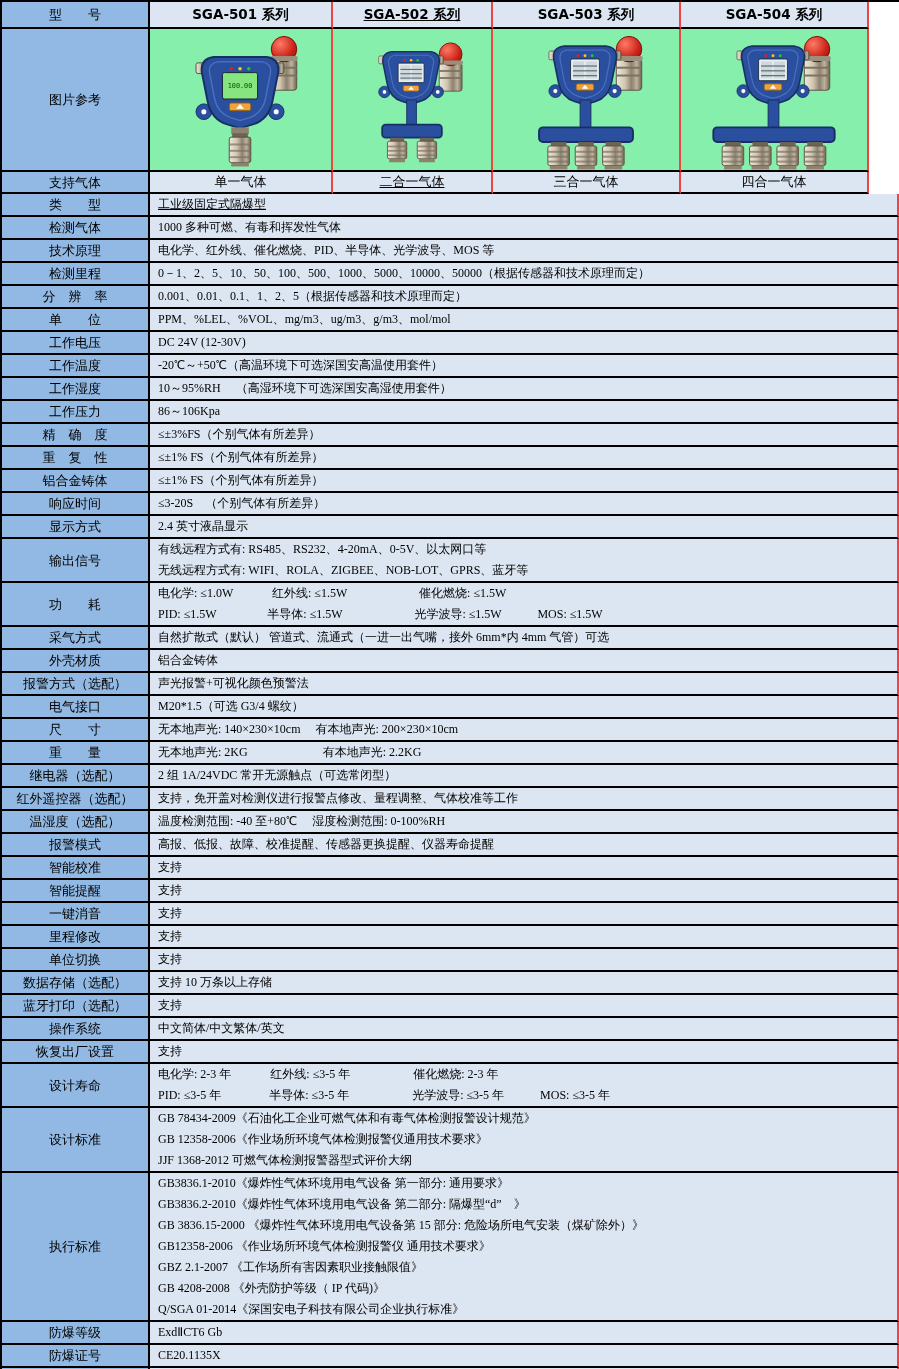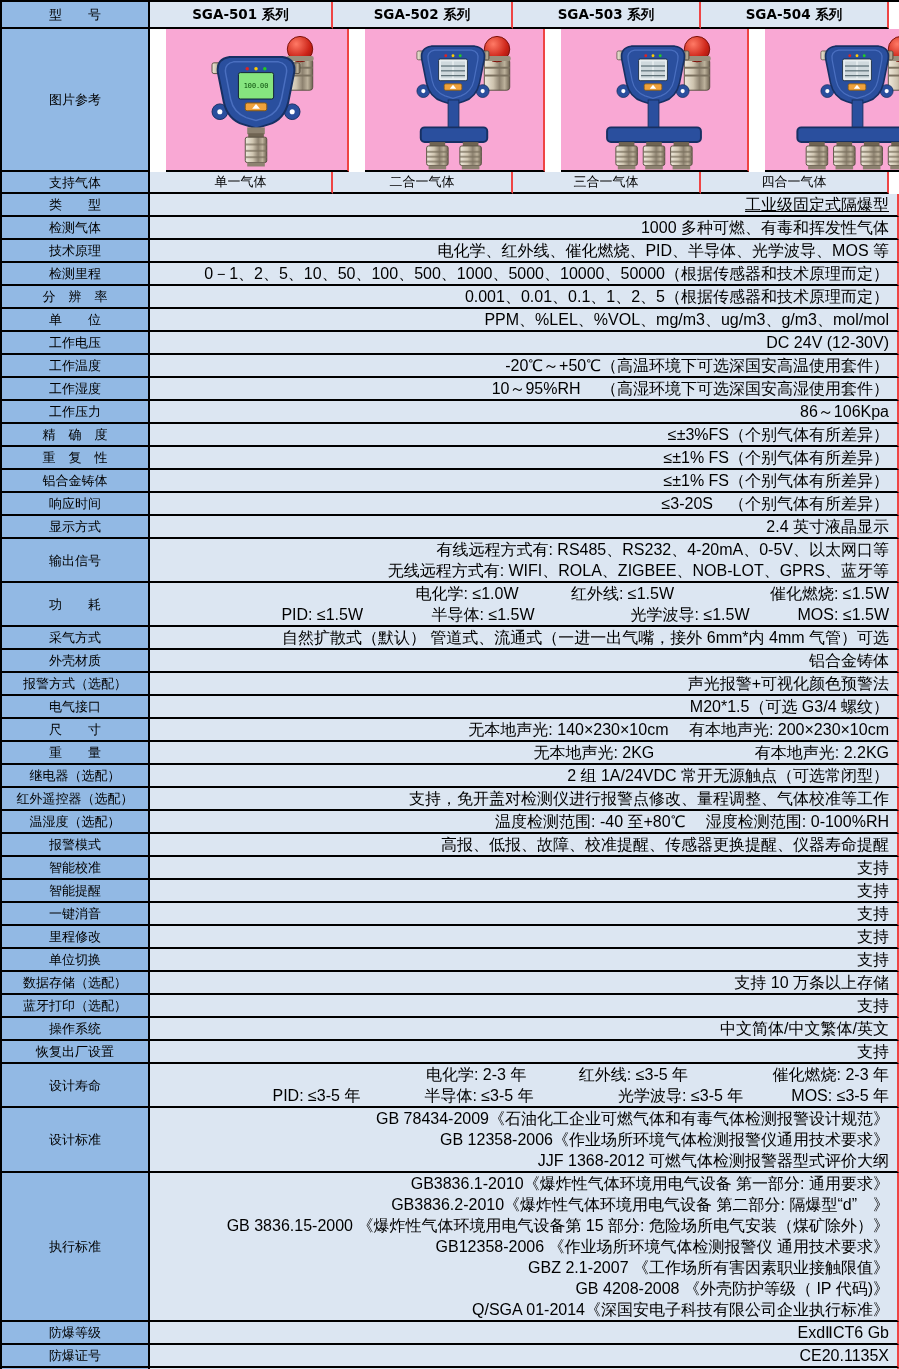--- a/index.html
+++ b/index.html
@@ -5,32 +5,32 @@
   *{box-sizing:border-box;margin:0;padding:0;}
   html,body{background:#ffffff;}
   body{width:899px;font-family:"DejaVu Sans","Liberation Sans",sans-serif;color:#000;}
   .spec-table{width:899px;border-top:2px solid #000;border-left:2px solid #000;}
   .trow{display:flex;width:100%;min-height:21px;}
   .lcell{width:148px;background:#92b9e4;border-right:2px solid #000;border-bottom:2px solid #000;
          display:flex;align-items:center;justify-content:center;text-align:center;
          font-weight:normal;font-size:13px;line-height:15px;padding:1px 3px;flex-shrink:0;}
   .vcell{border-right:2px solid #ef4444;border-bottom:2px solid #000;background:#dce6f2;}
   .vtext{flex:1;display:flex;flex-direction:column;justify-content:center;padding:0 8px;
-         font-family:Liberation Sans, sans-serif;font-size:16px;align-items:flex-end;}
+         font-family:Liberation Serif, serif;font-size:12px;}
   .vline{line-height:21px;white-space:pre-wrap;}
   .u .vline{text-decoration:underline;}
   .hrow{height:27px;}
   .mcell{display:flex;align-items:center;justify-content:center;font-weight:bold;font-size:13.5px;
          font-family:"DejaVu Sans","Liberation Sans",sans-serif;flex-shrink:0;}
   .grow{height:22px;}
   .gcell{display:flex;align-items:center;justify-content:center;font-size:13px;flex-shrink:0;
          font-family:"DejaVu Serif","Liberation Serif",serif;text-align:center;}
   .irow{height:143px;}
-  .icell{background:#f9a8d4;display:flex;align-items:center;justify-content:center;flex-shrink:0;overflow:hidden;margin-left:16px;}
-  .w0{width:183px;}.w1{width:180px;}.w2{width:188px;}.w3{width:188px;}
+  .icell{background:#86efac;display:flex;align-items:center;justify-content:center;flex-shrink:0;overflow:hidden;}
+  .w0{width:183px;}.w1{width:160px;text-decoration:underline;}.w2{width:188px;}.w3{width:188px;}
 </style>
 </head>
 <body>
 
 <div class="spec-table">
 
   <div class="trow hrow">
     <div class="lcell">型　　号</div>
     <div class="vcell mcell w0">SGA-501 系列</div>
     <div class="vcell mcell w1">SGA-502 系列</div>

